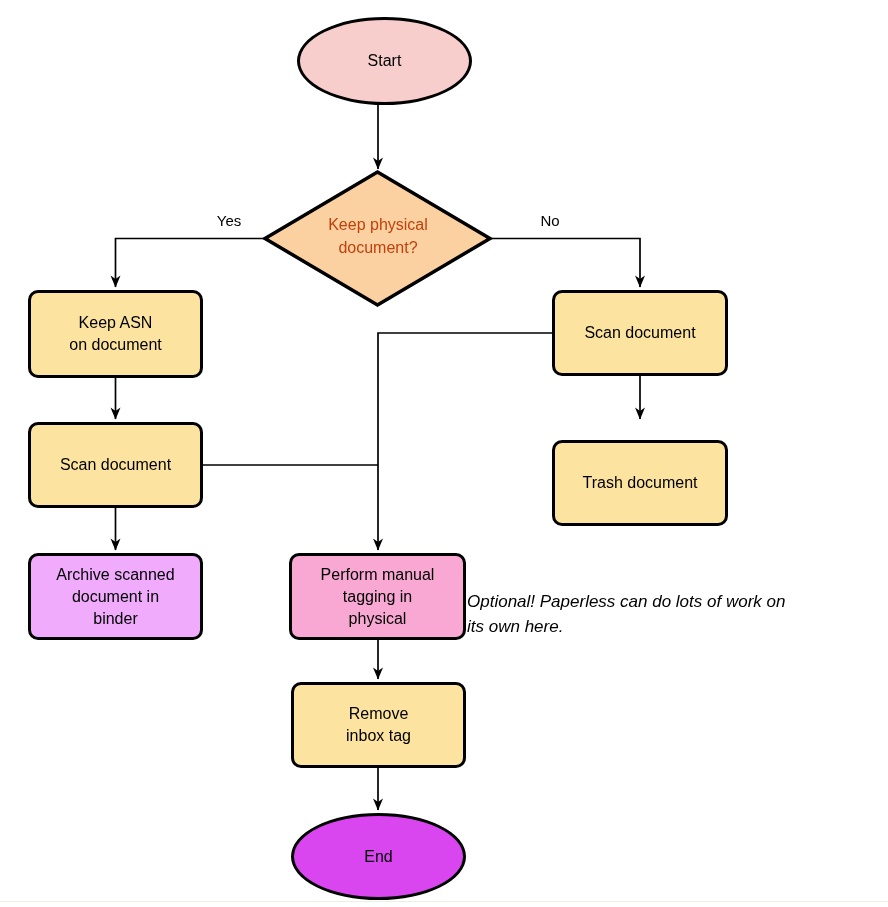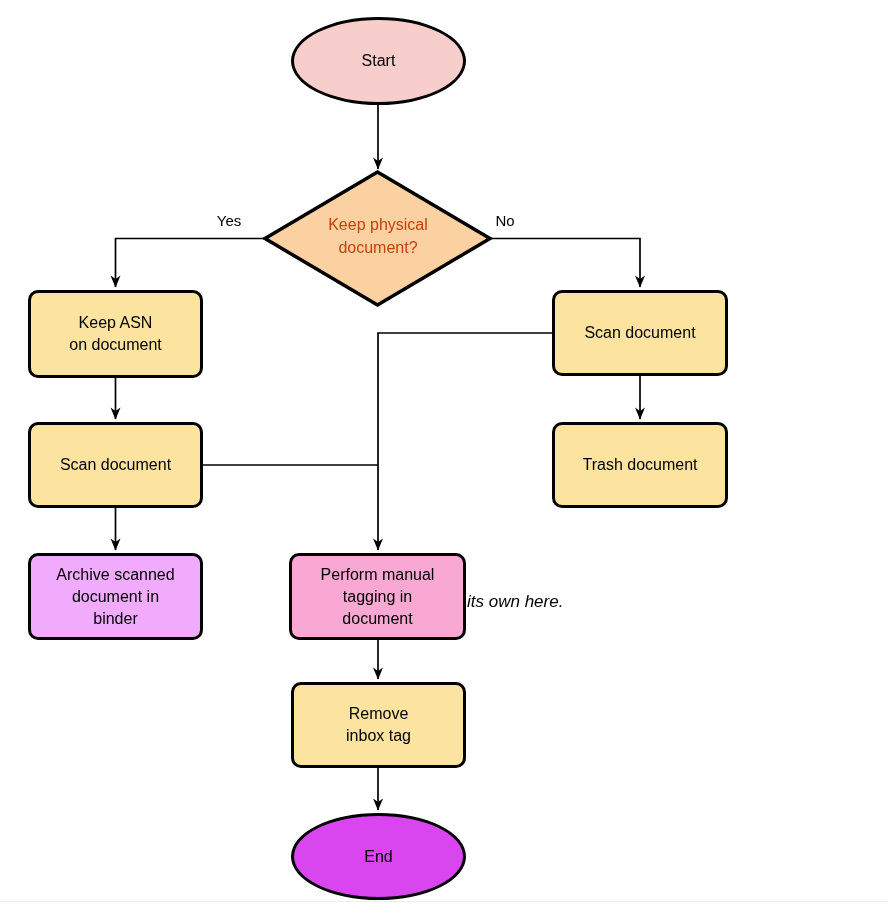--- a/index.html
+++ b/index.html
@@ -97,62 +97,63 @@
     <path d="M490 238.5 L640 238.5 L640 287" fill="none" stroke="#000000" stroke-width="1.7" marker-end="url(#arrow)"></path>
     <path d="M640 376 L640 419" fill="none" stroke="#000000" stroke-width="1.7" marker-end="url(#arrow)"></path>
     <path d="M203 465 L378 465" fill="none" stroke="#000000" stroke-width="1.7"></path>
     <path d="M552 333 L378 333 L378 550" fill="none" stroke="#000000" stroke-width="1.7" marker-end="url(#arrow)"></path>
     <path d="M378 640 L378 679" fill="none" stroke="#000000" stroke-width="1.7" marker-end="url(#arrow)"></path>
     <path d="M378 768 L378 810" fill="none" stroke="#000000" stroke-width="1.7" marker-end="url(#arrow)"></path>
 
     <polygon points="377.5,172 490,238.5 377.5,305 265,238.5" stroke="#000000" stroke-width="3.5" fill="#fbd1a2"></polygon>
   </svg>
 
-  <div class="node terminal" style="left: 291px; top: 17px; width: 175px; height: 88px; background-color: rgb(248, 206, 204);">
+  <div class="node terminal" style="left: 297px; top: 17px; width: 175px; height: 88px; background-color: rgb(248, 206, 204);">
     <span class="line-span">Start</span>
   </div>
 
   <div class="decision-label" style="left:278px; top:213px; width:200px; height:50px;">
     <span class="line-span">Keep physical</span>
     <span class="line-span">document?</span>
   </div>
 
   <div class="edge-label" style="left:205px; top:212px;">Yes</div>
-  <div class="edge-label" style="left:481px; top:212px;">No</div>
+  <div class="edge-label" style="left:526px; top:212px;">No</div>
 
   <div class="node process" style="left: 28px; top: 290px; width: 175px; height: 88px; background-color: rgb(252, 227, 160);">
     <span class="line-span">Keep ASN</span>
     <span class="line-span">on document</span>
   </div>
 
   <div class="node process" style="left: 28px; top: 422px; width: 175px; height: 86px; background-color: rgb(252, 227, 160);">
     <span class="line-span">Scan document</span>
   </div>
 
   <div class="node process" style="left: 28px; top: 553px; width: 175px; height: 87px; background-color: #f0abfc;">
     <span class="line-span">Archive scanned</span>
     <span class="line-span">document in</span>
     <span class="line-span">binder</span>
   </div>
 
   <div class="node process" style="left: 552px; top: 290px; width: 176px; height: 86px; background-color: rgb(252, 227, 160);">
     <span class="line-span">Scan document</span>
   </div>
 
-  <div class="node process" style="left: 552px; top: 422px; width: 176px; height: 86px; background-color: rgb(252, 227, 160);">
+  <div class="node process" style="left: 552px; top: 440px; width: 176px; height: 86px; background-color: rgb(252, 227, 160);">
     <span class="line-span">Trash document</span>
   </div>
 
   <div class="node process" style="left: 289px; top: 553px; width: 177px; height: 87px; background-color: #f9a8d4;">
     <span class="line-span">Perform manual</span>
     <span class="line-span">tagging in</span>
-    <span class="line-span">document</span>
+    <span class="line-span">physical</span>
   </div>
 
   <div class="annotation">
+    <span class="line-span">Optional! Paperless can do lots of work on</span>
     <span class="line-span">its own here.</span>
   </div>
 
   <div class="node process" style="left: 291px; top: 682px; width: 175px; height: 86px; background-color: rgb(252, 227, 160);">
     <span class="line-span">Remove</span>
     <span class="line-span">inbox tag</span>
   </div>
 
   <div class="node terminal" style="left: 291px; top: 813px; width: 175px; height: 87px; background-color: #d946ef;">
     <span class="line-span">End</span>

